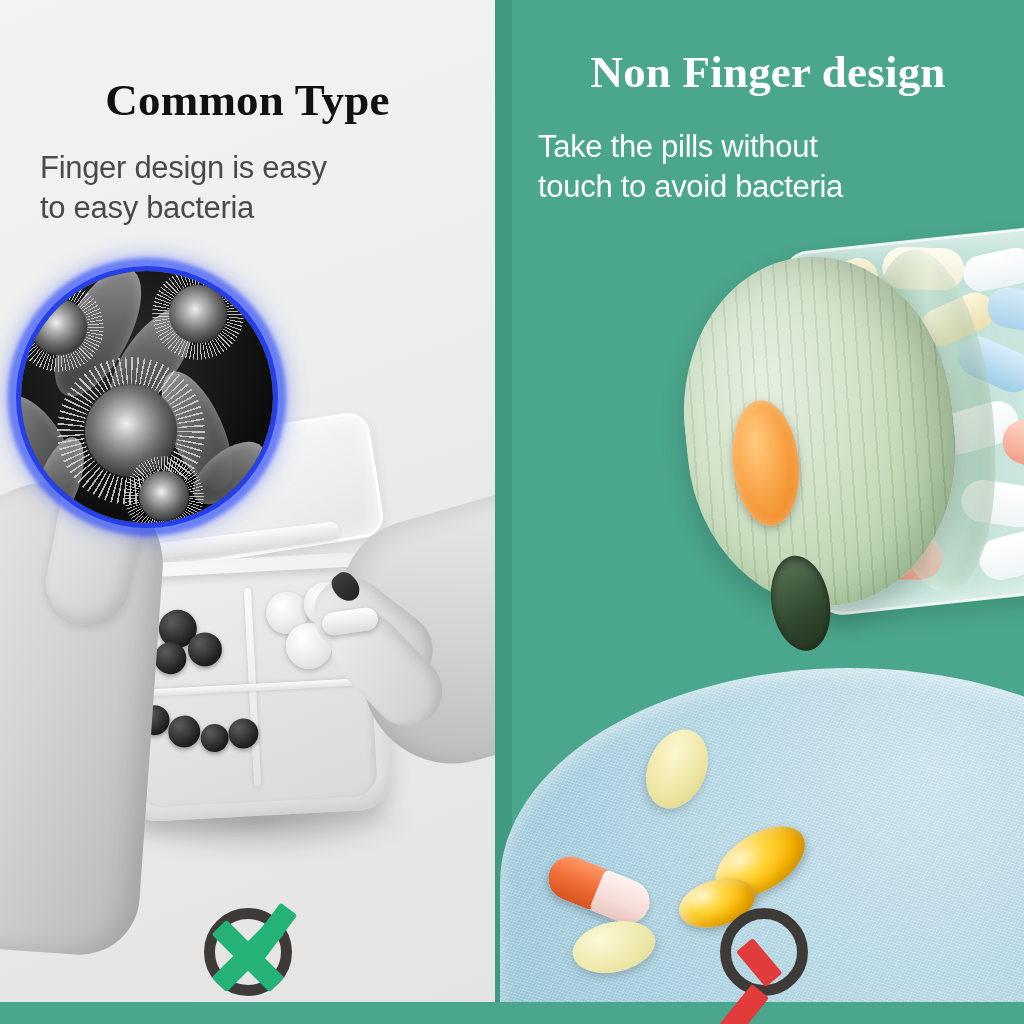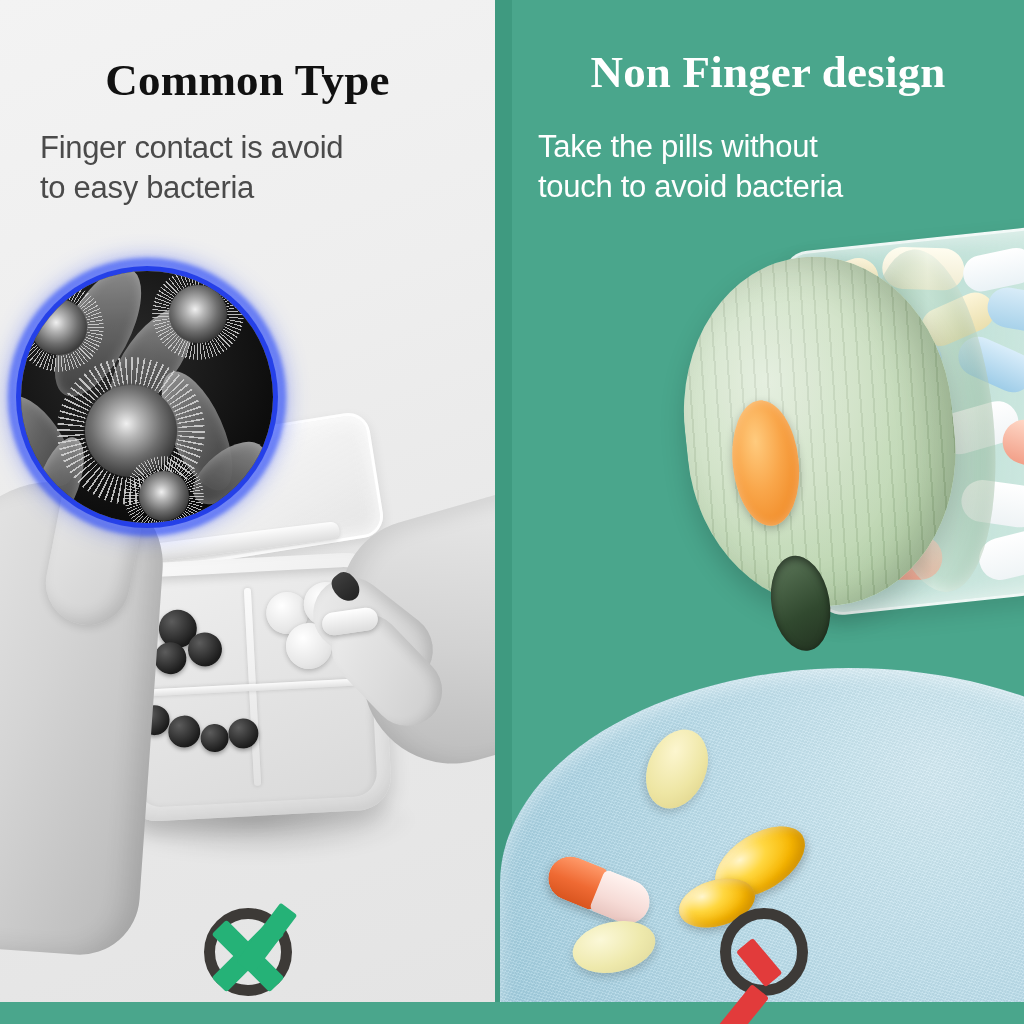--- a/index.html
+++ b/index.html
@@ -11,21 +11,21 @@
   #stage{position:relative;width:1024px;height:1024px;overflow:hidden;background:#4AA68C;}
 
   
   .panel-left{
     position:absolute;left:0;top:0;width:495px;height:1002px;overflow:hidden;
     background:linear-gradient(160deg,#f3f3f3 0%,#eeeeee 35%,#e9e9e9 60%,#e4e4e4 100%);
   }
   .panel-left .hdr{position:absolute;left:0;top:0;width:495px;z-index:20;}
   .title-left{
     font-family:"Liberation Serif", serif;font-weight:bold;
-    font-size:45px;color:#111;text-align:center;margin-top:54px;letter-spacing:.2px;
+    font-size:45px;color:#111;text-align:center;margin-top:74px;letter-spacing:.2px;
   }
   .sub-left{
     font-size:31px;color:#4a4a4a;line-height:1.30;margin-top:22px;
     padding-left:40px;padding-right:14px;letter-spacing:-.3px;
   }
 
   
   .panel-right{
     position:absolute;left:512px;top:0;width:512px;height:1002px;overflow:hidden;
     background:#4AA68C;
@@ -254,21 +254,21 @@
         <div class="coccus" style="left:10px;top:28px;width:56px;height:56px;"></div>
         <div class="coccus" style="left:148px;top:14px;width:58px;height:58px;"></div>
         <div class="coccus" style="left:64px;top:114px;width:92px;height:92px;"></div>
         <div class="coccus" style="left:118px;top:200px;width:50px;height:50px;"></div>
       </div>
     </div>
 
     <div class="hdr">
       <div class="title-left">Common Type</div>
       <div class="sub-left">
-        <div>Finger contact is avoid</div>
+        <div>Finger design is easy</div>
         <div>to easy bacteria</div>
       </div>
     </div>
 
     <div class="verdict" style="left:190px;top:900px;">
       <div class="ring"></div>
       <div class="xmark">
         <div class="xbar a"></div>
         <div class="xbar b"></div>
       </div>

